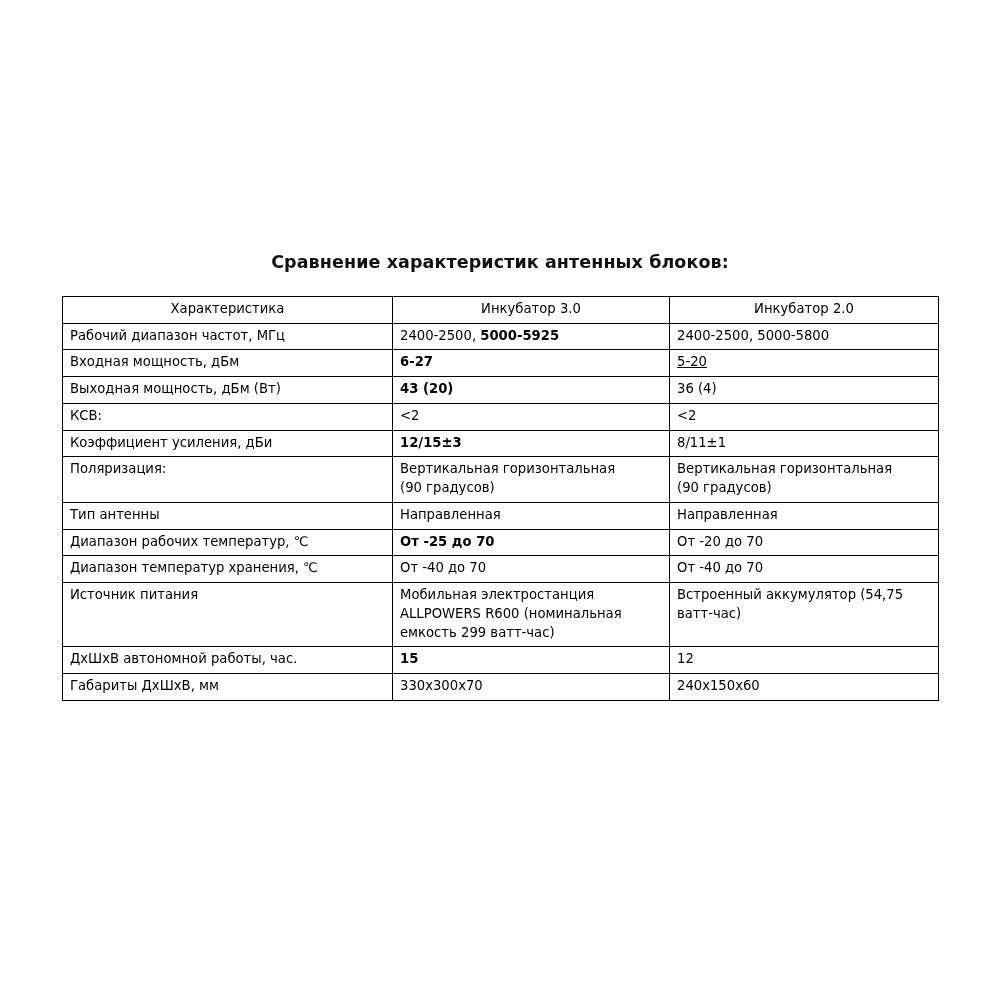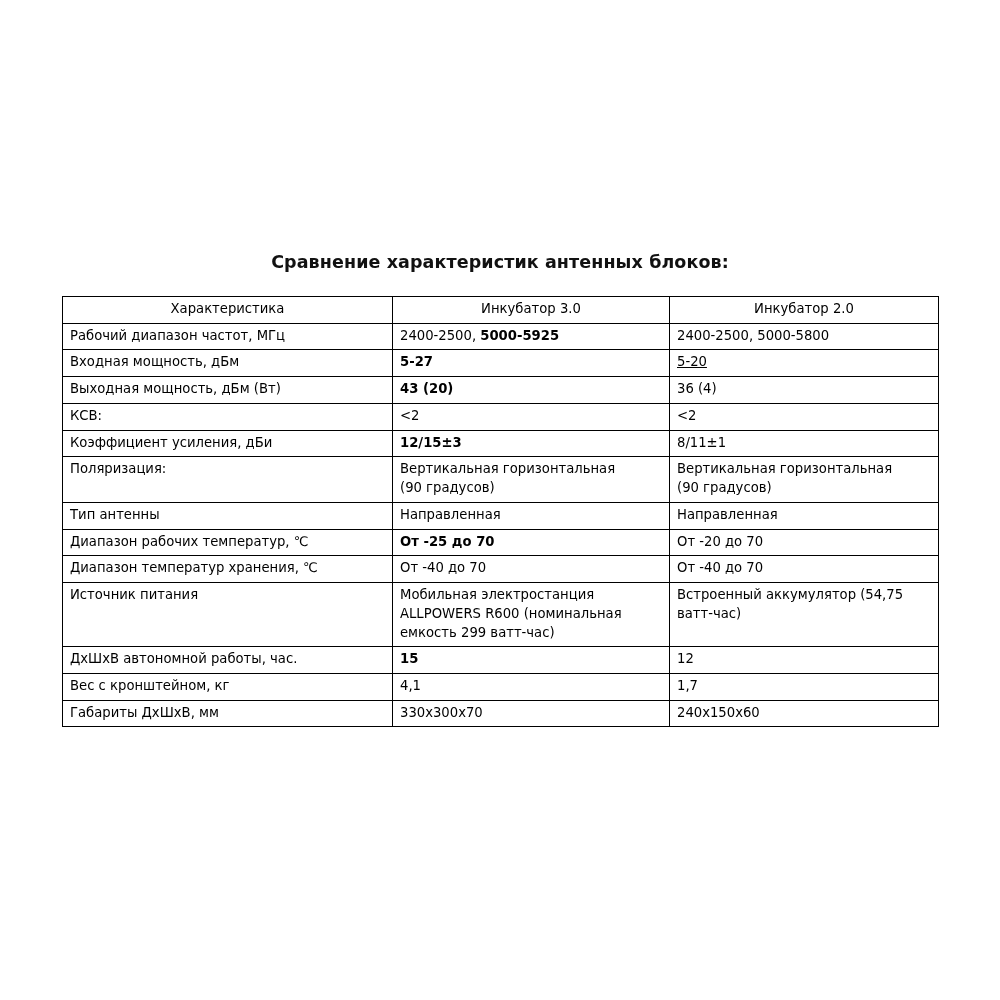--- a/index.html
+++ b/index.html
@@ -83,21 +83,21 @@
       </tr>
     </thead>
     <tbody>
         <tr>
           <td class="param">Рабочий диапазон частот, МГц</td>
           <td class="val"><span style="white-space: pre-wrap;">2400-2500, </span><span class="b" style="white-space: pre-wrap;">5000-5925</span></td>
           <td class="val" style="white-space: pre-wrap;">2400-2500, 5000-5800</td>
         </tr>
         <tr>
           <td class="param">Входная мощность, дБм</td>
-          <td class="val"><span class="b" style="white-space: pre-wrap;">5-27</span></td>
+          <td class="val"><span class="b" style="white-space: pre-wrap;">6-27</span></td>
           <td class="val" style="white-space: pre-wrap; text-decoration: underline;">5-20</td>
         </tr>
         <tr>
           <td class="param">Выходная мощность, дБм (Вт)</td>
           <td class="val"><span class="b" style="white-space: pre-wrap;">43 (20)</span></td>
           <td class="val" style="white-space: pre-wrap; margin-left: 48px;">36 (4)</td>
         </tr>
         <tr>
           <td class="param">КСВ:</td>
           <td class="val"><span style="white-space: pre-wrap;">&lt;2</span></td>
@@ -137,25 +137,20 @@
 емкость 299 ватт-час)</span></td>
           <td class="val" style="white-space: pre-wrap;">Встроенный аккумулятор (54,75
 ватт-час)</td>
         </tr>
         <tr>
           <td class="param">ДхШхВ автономной работы, час.</td>
           <td class="val"><span class="b" style="white-space: pre-wrap;">15</span></td>
           <td class="val" style="white-space: pre-wrap;">12</td>
         </tr>
         <tr>
-          <td class="param">Вес с кронштейном, кг</td>
-          <td class="val"><span style="white-space: pre-wrap;">4,1</span></td>
-          <td class="val" style="white-space: pre-wrap;">1,7</td>
-        </tr>
-        <tr>
           <td class="param">Габариты ДхШхВ, мм</td>
           <td class="val"><span style="white-space: pre-wrap;">330x300x70</span></td>
           <td class="val" style="white-space: pre-wrap;">240x150x60</td>
         </tr>
       </tbody>
   </table>
 
 </div>
 
 </body></html>

